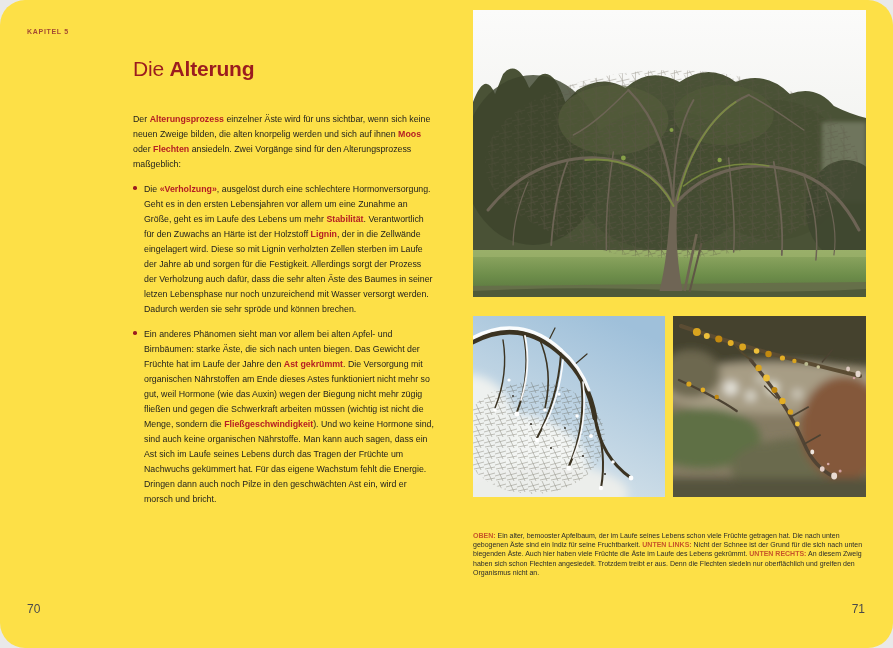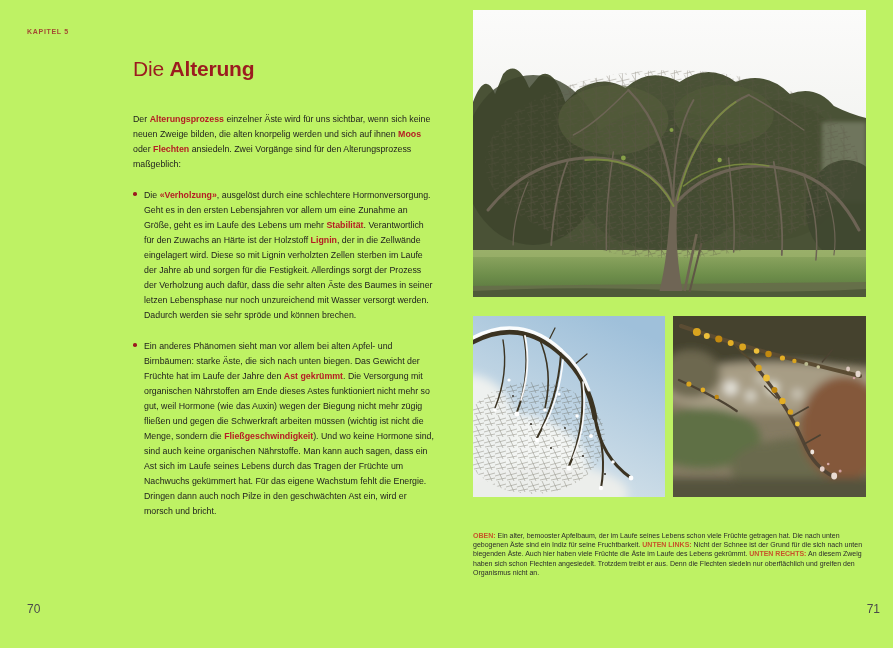--- a/index.html
+++ b/index.html
@@ -1,29 +1,29 @@
 <!DOCTYPE html>
 <html><head>
 <meta charset="utf-8">
 <style>
   html,body{margin:0;padding:0;}
   body{font-family:"Liberation Sans",sans-serif;background:#e9e9e9;}
-  .page{position:relative;width:893px;height:648px;background:#bef264;overflow:hidden;}
+  .page{position:relative;width:893px;height:648px;background:#fde047;overflow:hidden;border-radius:25px;}
   .abs{position:absolute;}
   
   .runhead{font-size:7px;font-weight:bold;letter-spacing:.7px;color:#a34a33;}
   
   .title{font-size:21px;color:#9b1c1f;letter-spacing:-.2px;}
   .title .emph{font-weight:bold;}
   
   .col{width:303px;color:#1d1d1d;font-size:8.8px;line-height:15px;}
   .col p{margin:0 0 10px 0;}
   .rb{color:#b41e24;font-weight:bold;}
   .bullets{margin:0;padding:0;list-style:none;}
-  .bullet-item{position:relative;padding-left:11px;margin:16px 0 10px 0;}
+  .bullet-item{position:relative;padding-left:11px;margin:10px 0 10px 0;}
   .dot{position:absolute;left:0;top:4px;width:3.5px;height:3.5px;border-radius:50%;background:#9b1c1f;}
   
   .photo{overflow:hidden;background:#ddd;}
   .photo svg{display:block;width:100%;height:100%;}
   
   .caption{width:392px;font-size:7px;line-height:9.2px;color:#2b2b2b;}
   .cl{color:#c7552a;font-weight:bold;}
   
   .pagenum{font-size:12px;color:#4a4a4a;}
 </style>
@@ -252,15 +252,15 @@
         <circle cx="168" cy="155" r="1.5" fill="#cf9fa0"></circle>
         <circle cx="156" cy="148" r="1.3" fill="#d8aaa8"></circle>
         <circle cx="182" cy="62" r="1.3" fill="#cf9fa0"></circle>
       </g>
     </svg>
   </div>
 
   <div class="abs caption" style="left:473px;top:531px;"><span class="cl">OBEN:</span><span> Ein alter, bemooster Apfelbaum, der im Laufe seines Lebens schon viele Früchte getragen hat. Die nach unten gebogenen Äste sind ein Indiz für seine Fruchtbarkeit. </span><span class="cl">UNTEN LINKS:</span><span> Nicht der Schnee ist der Grund für die sich nach unten biegenden Äste. Auch hier haben viele Früchte die Äste im Laufe des Lebens gekrümmt. </span><span class="cl">UNTEN RECHTS:</span><span> An diesem Zweig haben sich schon Flechten angesiedelt. Trotzdem treibt er aus. Denn die Flechten siedeln nur oberflächlich und greifen den Organismus nicht an.</span></div>
 
   <div class="abs pagenum" style="left:27px;top:602px;">70</div>
-  <div class="abs pagenum" style="right:13px;top:602px;">71</div>
+  <div class="abs pagenum" style="right:28px;top:602px;">71</div>
 
 </div>
 
 </body></html>

